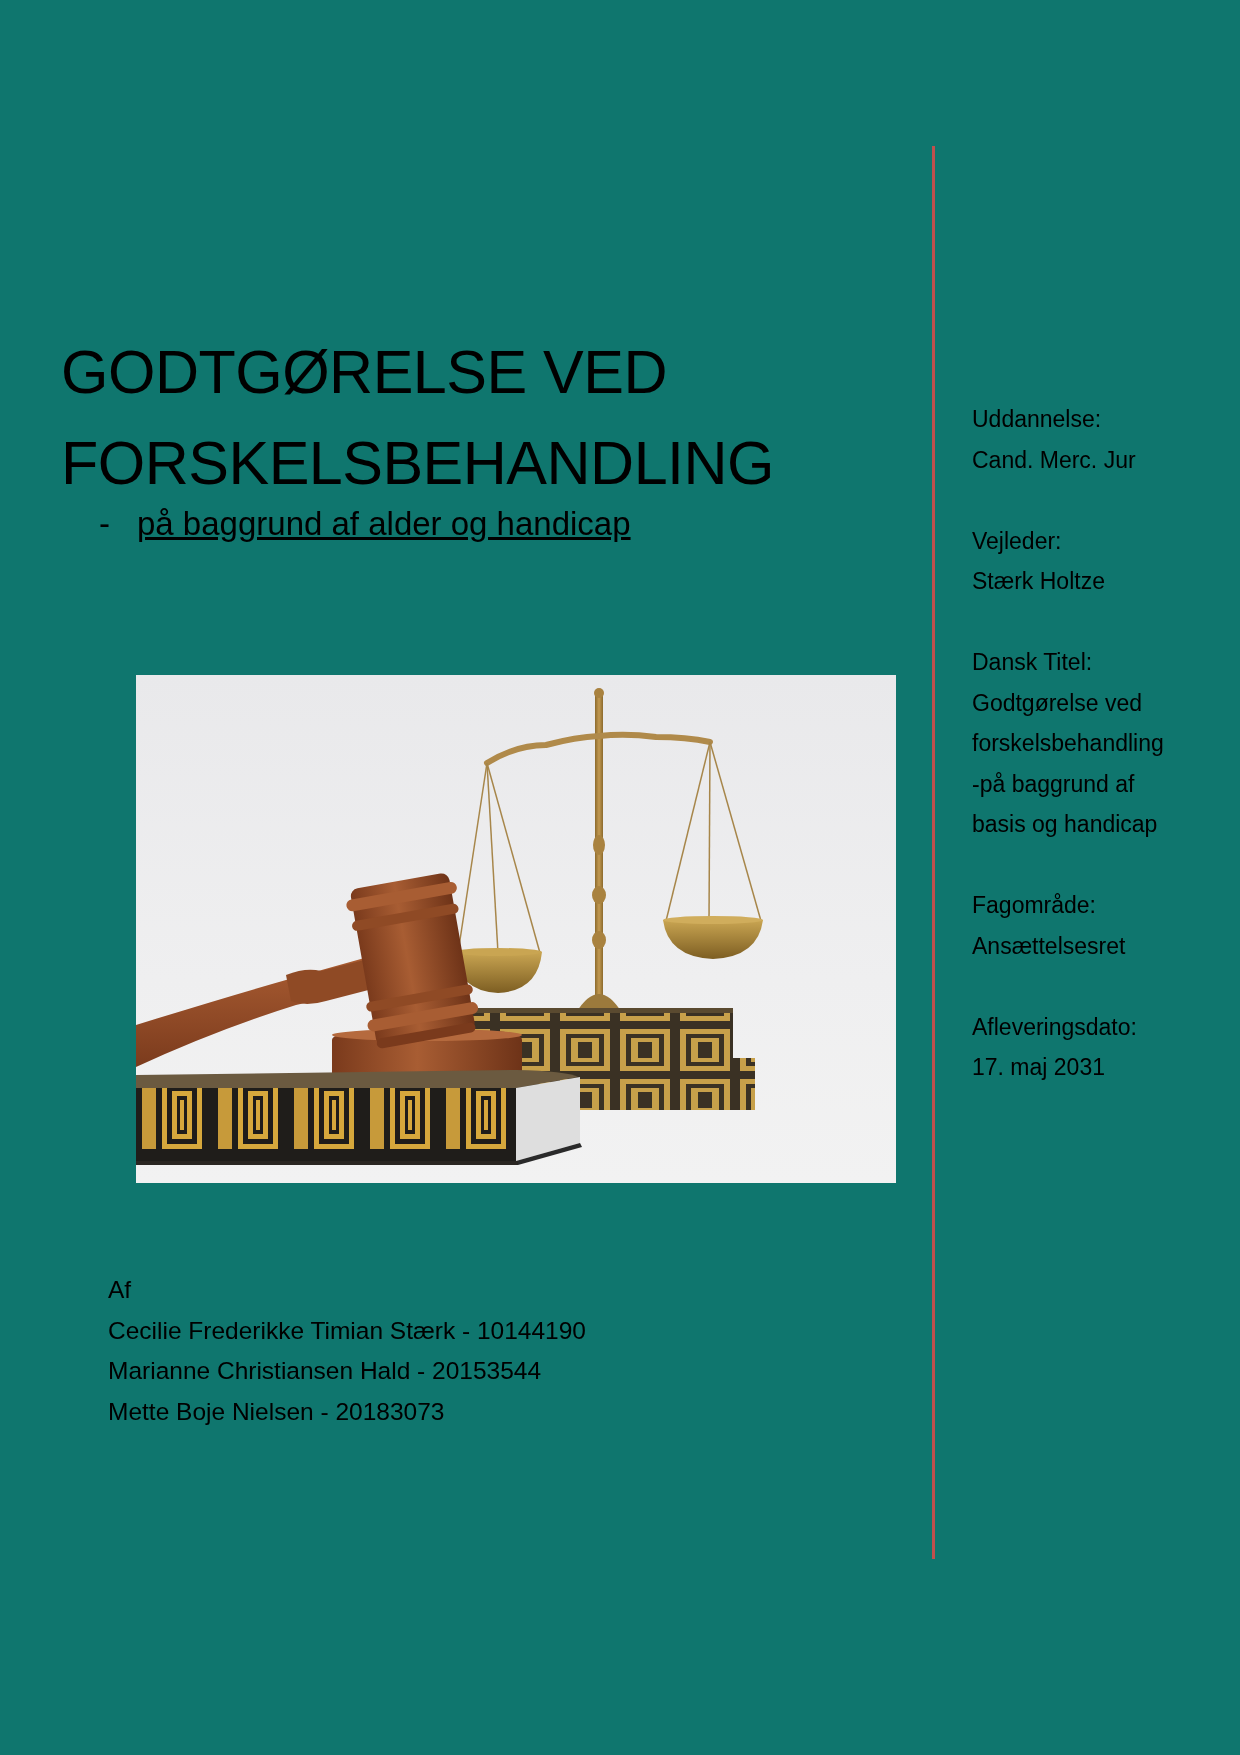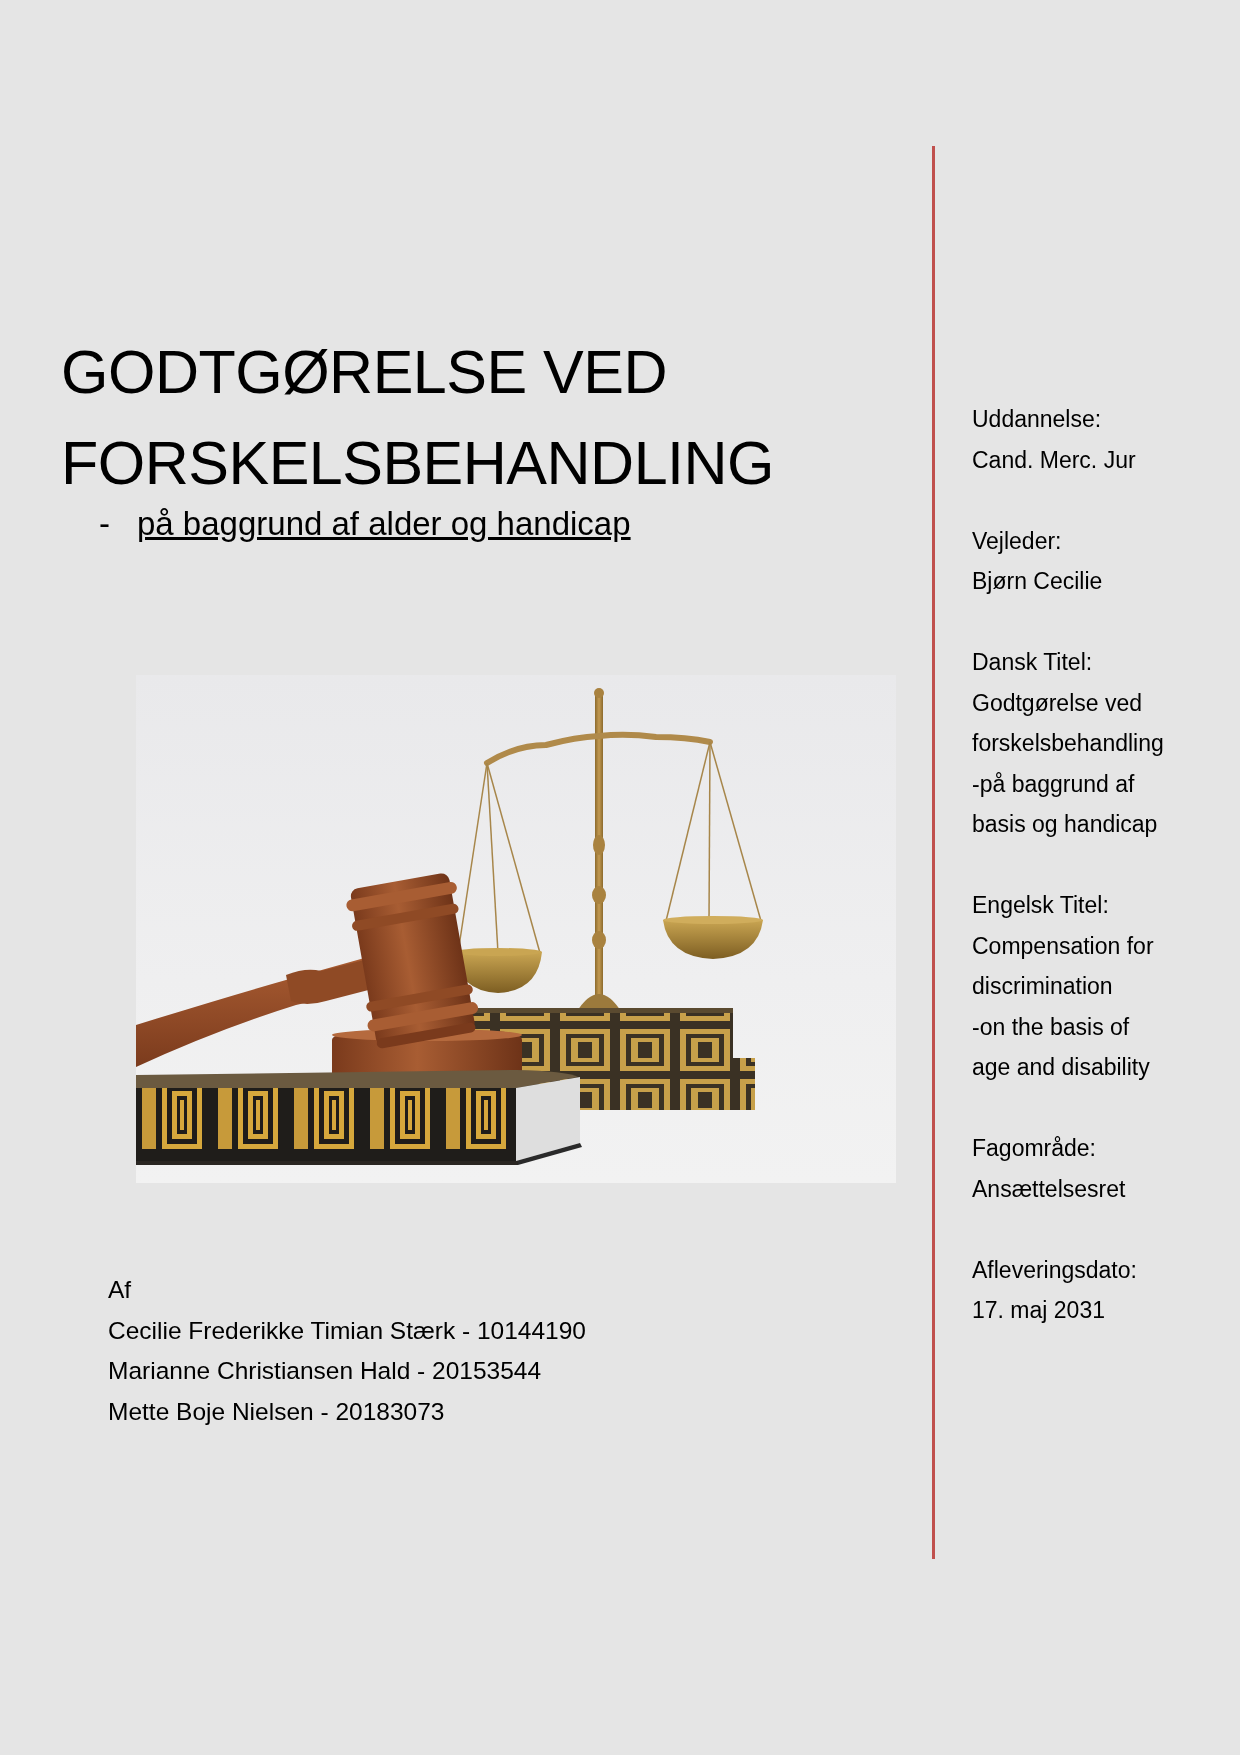--- a/index.html
+++ b/index.html
@@ -12,21 +12,21 @@
       height: 1755px;
       position: relative;
       overflow: hidden;
       font-family: "Liberation Sans", "DejaVu Sans", sans-serif;
       color: #000000;
     }
     .page {
       position: absolute;
       left: 0; top: 0;
       width: 1240px; height: 1755px;
-      background: #e5e5e5;
+      background: #0f766e;
     }
     
     .title {
       position: absolute;
       left: 61px;
       top: 327px;
       margin: 0;
       font-weight: normal;
       font-size: 61px;
       line-height: 91px;
@@ -217,37 +217,30 @@
 
   <div class="rule"></div>
 
   <div class="info">
     <div class="group">
       <div class="line">Uddannelse:</div>
       <div class="line">Cand. Merc. Jur</div>
     </div>
     <div class="group">
       <div class="line">Vejleder:</div>
-      <div class="line">Bjørn Cecilie</div>
+      <div class="line">Stærk Holtze</div>
     </div>
     <div class="group">
       <div class="line">Dansk Titel:</div>
       <div class="line">Godtgørelse ved</div>
       <div class="line">forskelsbehandling</div>
       <div class="line">-på baggrund af</div>
       <div class="line">basis og handicap</div>
     </div>
     <div class="group">
-      <div class="line">Engelsk Titel:</div>
-      <div class="line">Compensation for</div>
-      <div class="line">discrimination</div>
-      <div class="line">-on the basis of</div>
-      <div class="line">age and disability</div>
-    </div>
-    <div class="group">
       <div class="line">Fagområde:</div>
       <div class="line">Ansættelsesret</div>
     </div>
     <div class="group">
       <div class="line">Afleveringsdato:</div>
       <div class="line">17. maj 2031</div>
     </div>
   </div>
 
 </div>

